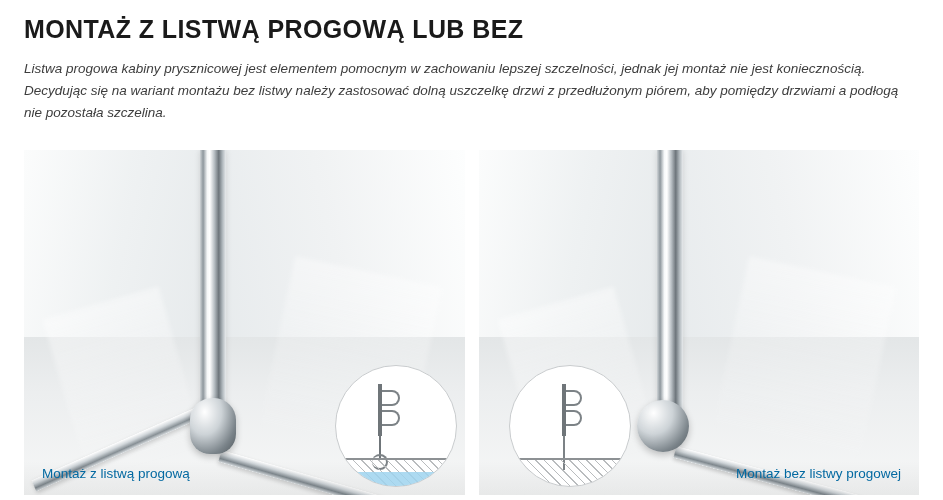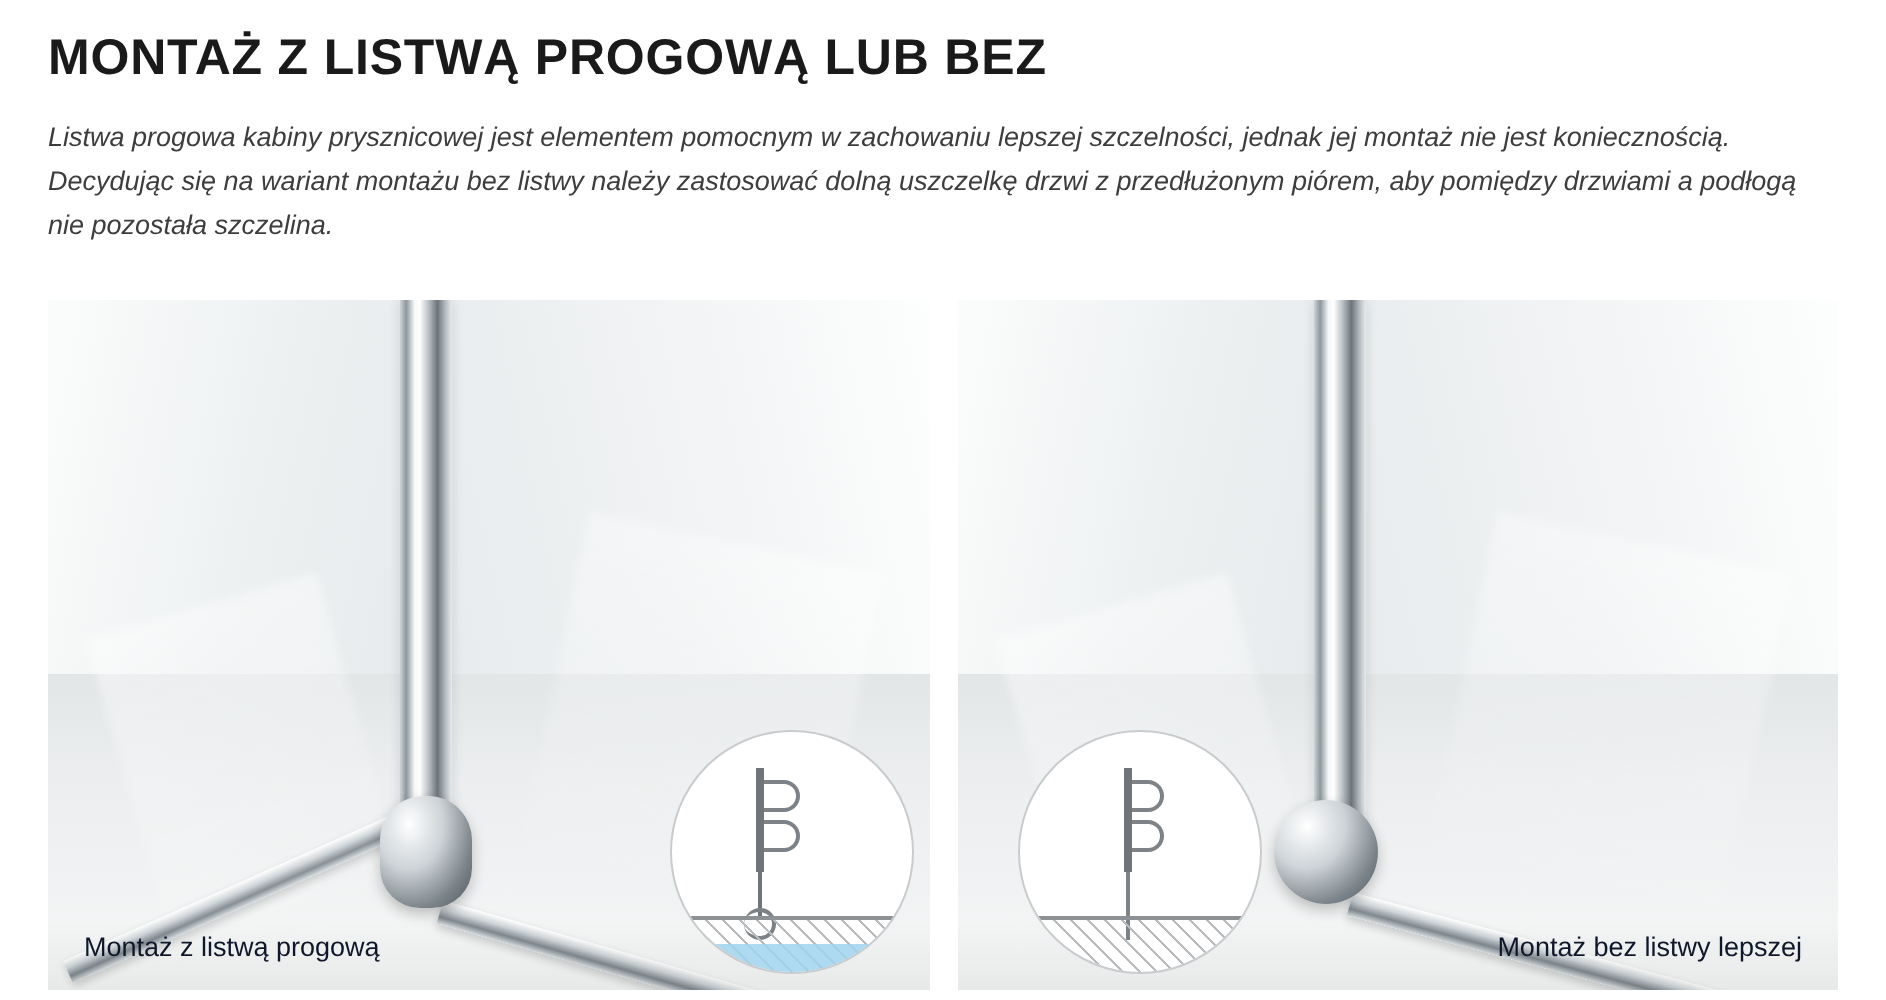--- a/index.html
+++ b/index.html
@@ -173,21 +173,21 @@
     position: absolute;
     width: 2px;
     background: #6f7579;
   }
 
   
   .caption {
     position: absolute;
     bottom: 14px;
     font-size: 13.5px;
-    color: #0f172a;
+    color: #0369a1;
     z-index: 6;
   }
   .caption-left  { left: 18px; }
   .caption-right { right: 18px; }
 </style>
 </head>
 <body>
 
 <div class="page">
 
@@ -218,21 +218,21 @@
         <div class="glass-left"></div>
         <div class="glass-right"></div>
         <div class="floor"></div>
         <div class="strip strip-right-b"></div>
         <div class="profile"></div>
         <div class="foot"></div>
         <div class="refl refl-1"></div>
         <div class="refl refl-2"></div>
         <div class="shadow-bottom"></div>
       </div>
-      <div class="caption caption-right">Montaż bez listwy lepszej</div>
+      <div class="caption caption-right">Montaż bez listwy progowej</div>
     </div>
 
     <div class="callout callout-a">
       <div class="co-inner">
         <div class="co-glass" style="left:42px;"></div>
         <div class="co-hook" style="left:46px; top:24px; width:16px; height:12px;"></div>
         <div class="co-hook" style="left:46px; top:44px; width:16px; height:12px;"></div>
         <div class="co-seal" style="left:43px; top:70px; height:22px;"></div>
         <div class="co-hook" style="left:36px; top:88px; width:14px; height:12px; border-radius:8px;"></div>
         <div class="co-hatch"></div>

